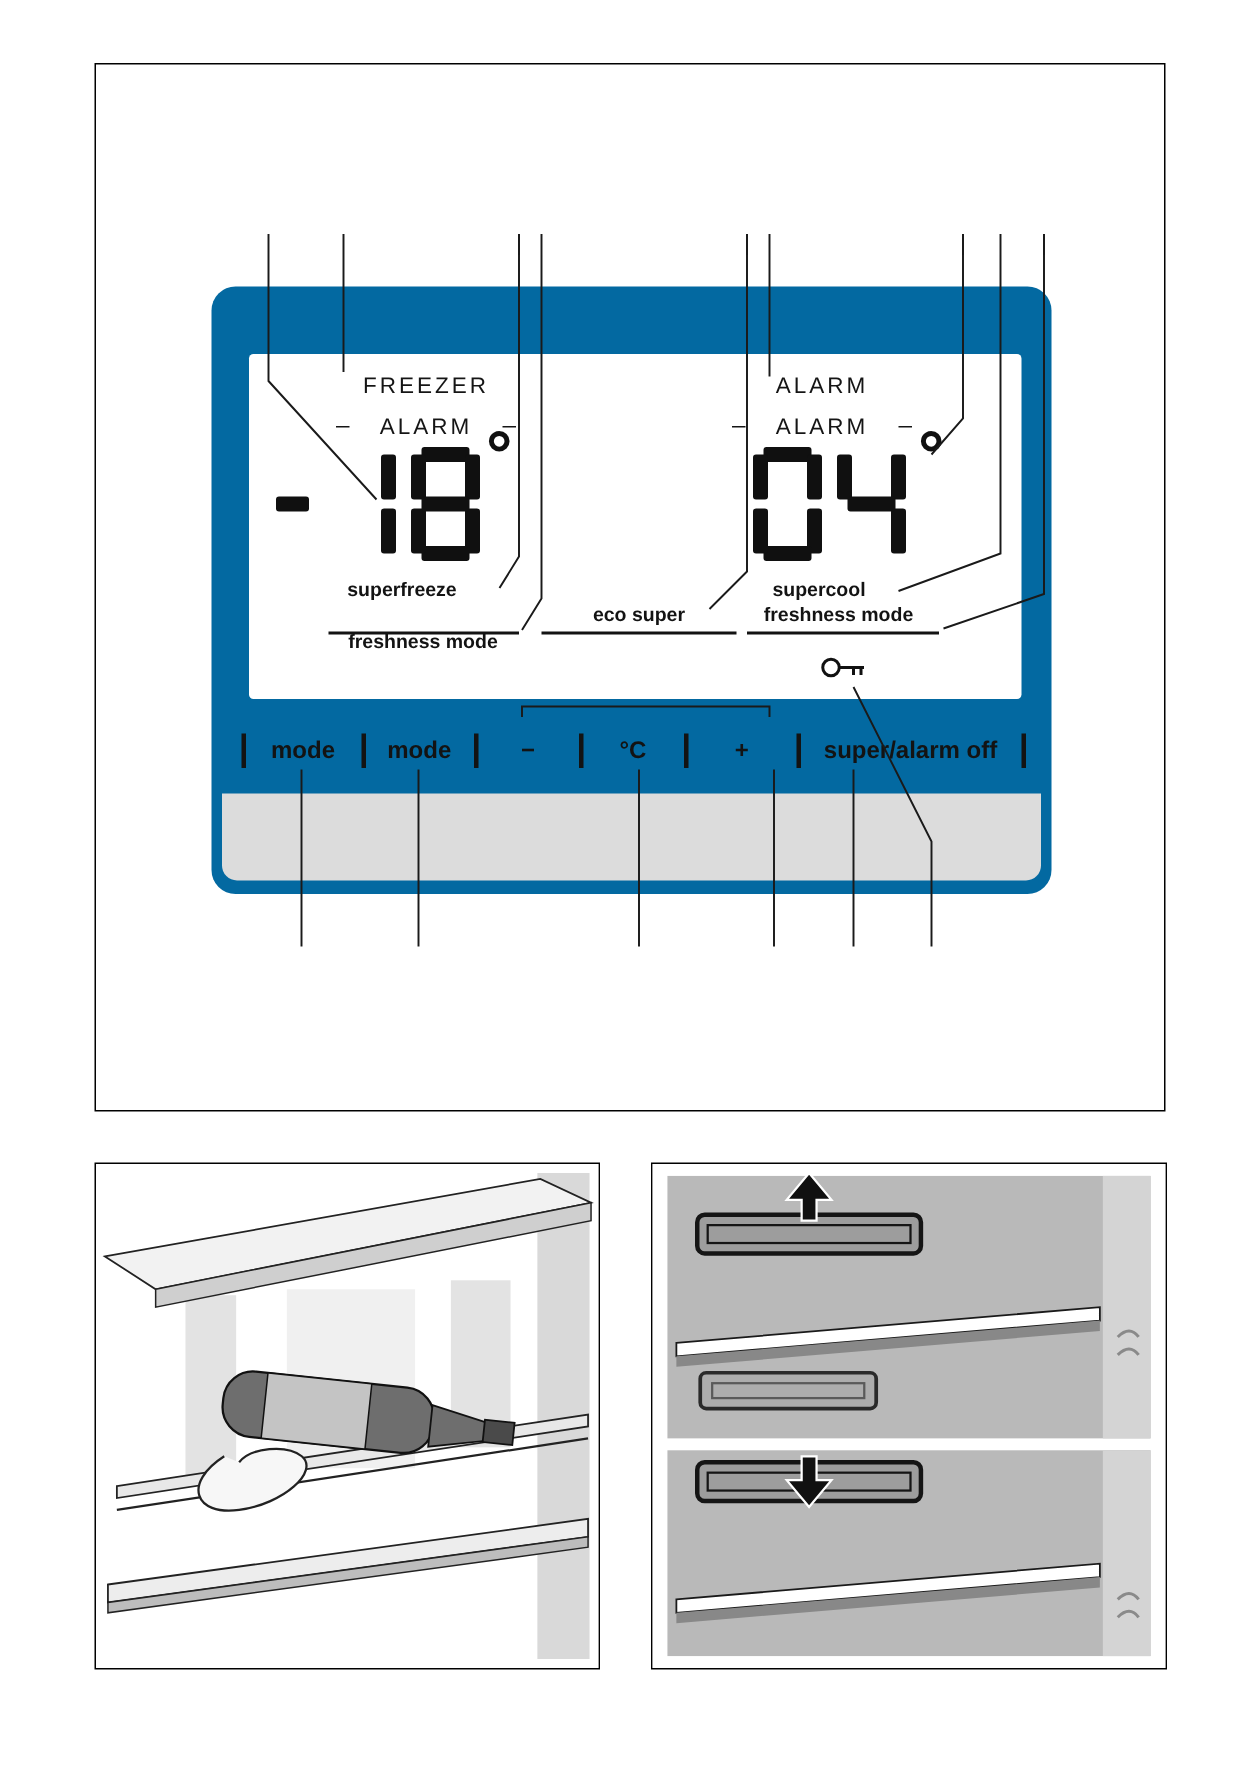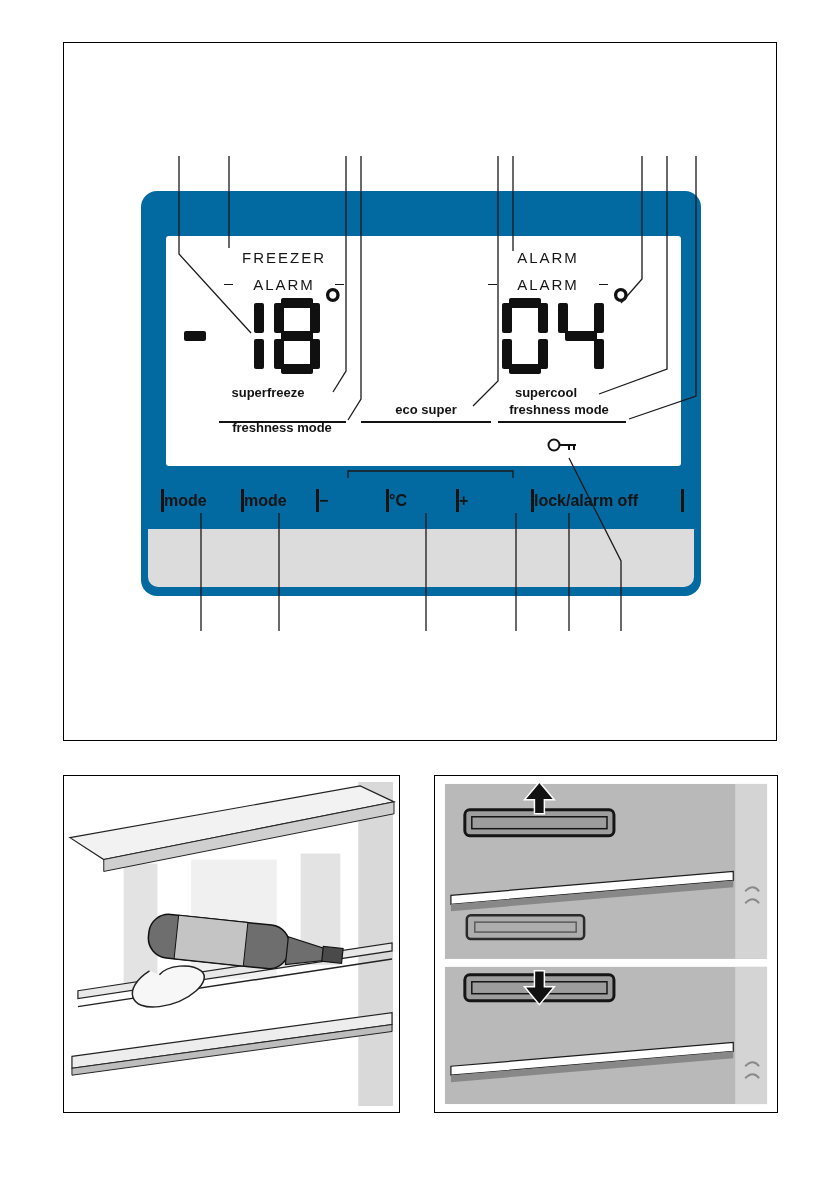--- a/index.html
+++ b/index.html
@@ -45,21 +45,21 @@
   .brand{position:absolute;font-size:27px;color:#1c1c1c;text-align:center;}
   .brand .b{font-weight:700;}
 
   .mode-label{position:absolute;font-size:13px;font-weight:600;text-align:center;color:#131313;}
   .mode-underline{position:absolute;height:2px;background:#131313;}
 
   .key-ico{position:absolute;left:380px;top:198px;width:34px;height:22px;}
 
   
   .btn-bar{position:absolute;top:298px;width:3px;height:23px;background:#131313;}
-  .btn-label{position:absolute;top:299px;height:22px;line-height:22px;
+  .btn-label{position:absolute;top:299px;height:22px;line-height:22px;text-align:center;
              font-size:16px;font-weight:700;color:#131313;}
 
   .leader-svg{position:absolute;left:0;top:0;width:714px;height:699px;pointer-events:none;}
 
   .illo{display:block;width:100%;height:100%;}
 </style>
 </head>
 <body>
 
 <div class="page">
@@ -144,21 +144,21 @@
       <div class="btn-label" style="left:23px;width:76px;">mode</div>
       <div class="btn-bar" style="left:100px;"></div>
       <div class="btn-label" style="left:103px;width:71px;">mode</div>
       <div class="btn-bar" style="left:175px;"></div>
       <div class="btn-label" style="left:178px;width:66px;">−</div>
       <div class="btn-bar" style="left:245px;"></div>
       <div class="btn-label" style="left:248px;width:66px;">°C</div>
       <div class="btn-bar" style="left:315px;"></div>
       <div class="btn-label" style="left:318px;width:71px;">+</div>
       <div class="btn-bar" style="left:390px;"></div>
-      <div class="btn-label" style="left:393px;width:146px;">lock/alarm off</div>
+      <div class="btn-label" style="left:393px;width:146px;">super/alarm off</div>
       <div class="btn-bar" style="left:540px;"></div>
     </div>
 
     <svg class="leader-svg" viewBox="0 0 714 699">
       <g fill="none" stroke="#1a1a1a" stroke-width="1.3">
         <path d="M115,113 V211 L187,290"></path>
         <path d="M165,113 V205"></path>
         <path d="M282,113 V328 L269,349"></path>
         <path d="M297,113 V356 L284,377"></path>
         <path d="M434,113 V338 L409,363"></path>

